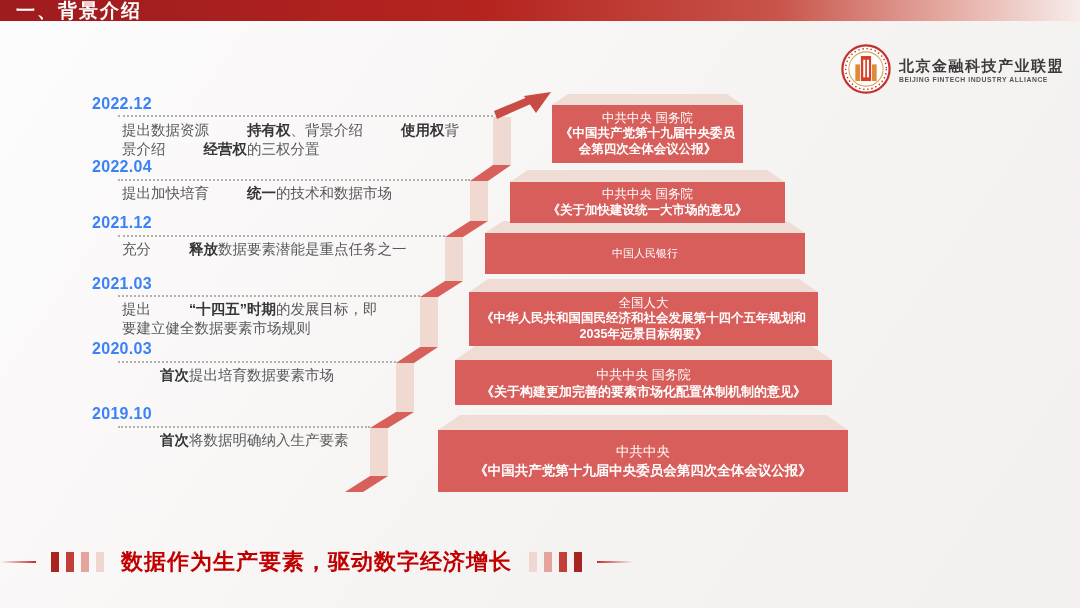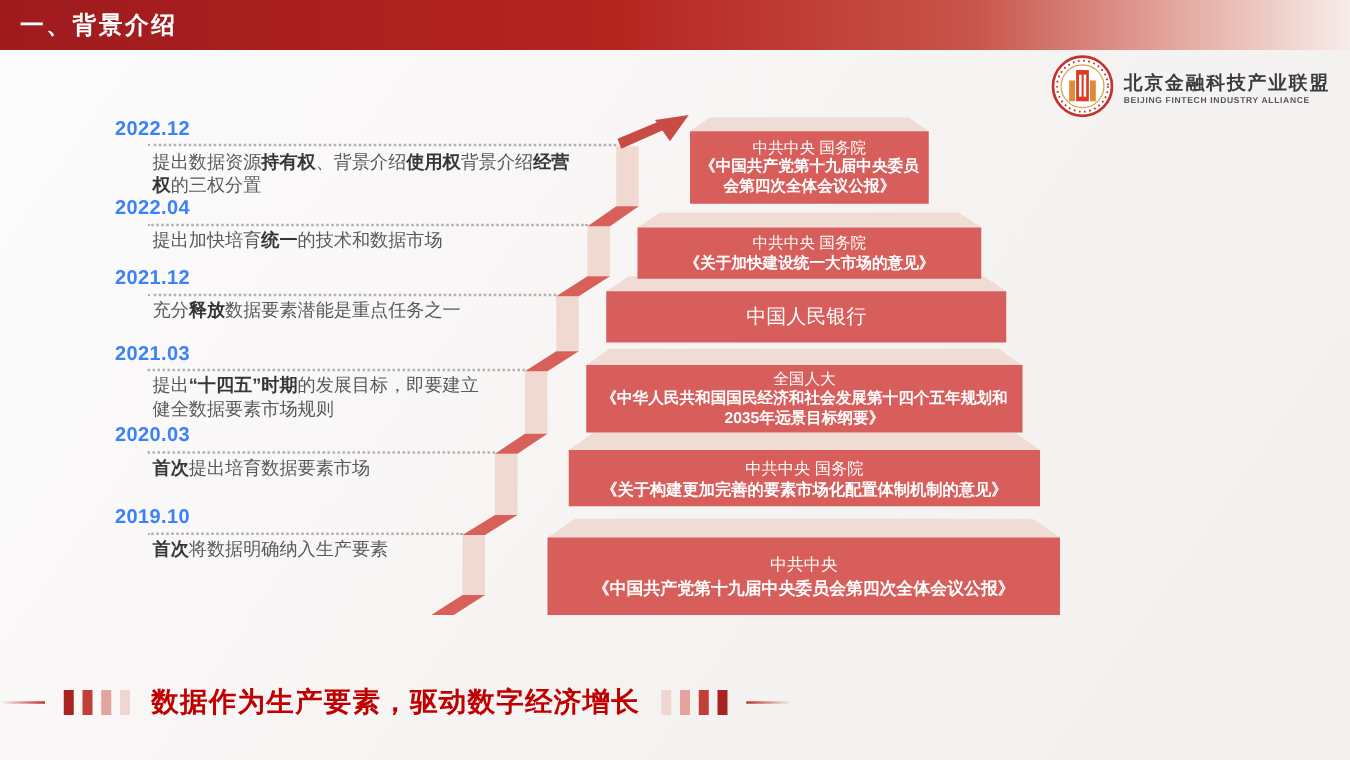--- a/index.html
+++ b/index.html
@@ -3,21 +3,21 @@
 <meta charset="utf-8">
 <style>
   html,body{margin:0;padding:0;}
   body{
     width:1080px;height:608px;position:relative;overflow:hidden;
     font-family:"Liberation Sans","DejaVu Sans",sans-serif;
     background:linear-gradient(125deg,#fdfcfc 0%,#f6f4f3 55%,#f2efee 100%);
   }
   
   .banner{
-    position:absolute;top:0;left:0;width:100%;height:40px;z-index:5;
+    position:absolute;top:0;left:0;width:100%;height:21px;z-index:5;
     background:linear-gradient(to right,#9e1b1e 0%,#b5241f 45%,#c8544a 72%,#e8b7af 90%,#f7ece9 100%);
     display:flex;align-items:center;
   }
   .banner-title{color:#fff;font-size:19px;font-weight:700;padding-left:16px;letter-spacing:2px;}
   
   .logo{position:absolute;top:44px;right:16px;z-index:5;display:flex;align-items:center;gap:8px;}
   .logo-text .cn{font-size:15px;font-weight:700;color:#3c3c3c;letter-spacing:1.5px;line-height:18px;}
   .logo-text .en{font-size:6.8px;font-weight:700;color:#555;letter-spacing:.55px;line-height:10px;}
   
   .stairs-svg{position:absolute;left:0;top:0;z-index:1;}
@@ -25,29 +25,29 @@
   .blk{
     position:absolute;z-index:2;background:#d85e5b;color:#fff;text-align:center;
     display:flex;flex-direction:column;justify-content:center;line-height:15.5px;
     box-sizing:border-box;padding:2px 6px;
   }
   .blk .org{font-weight:400;}
   .blk .ttl{font-weight:700;}
   .blk .gold{color:#ffd24d;}
   .blk1{left:552px;top:105px;width:191px;height:58px;font-size:12.5px;}
   .blk2{left:510px;top:182px;width:275px;height:41px;font-size:12.5px;}
-  .blk3{left:485px;top:233px;width:320px;height:41px;font-size:16px;}
+  .blk3{left:485px;top:233px;width:320px;height:41px;font-size:11px;}
   .blk4{left:469px;top:292px;width:349px;height:54px;font-size:12.5px;}
   .blk5{left:455px;top:360px;width:377px;height:45px;font-size:13px;line-height:17px;}
   .blk6{left:438px;top:430px;width:410px;height:62px;font-size:13.5px;line-height:19px;}
   
   .tl-date{position:absolute;z-index:3;left:92px;font-size:16px;font-weight:700;color:#3b82f6;letter-spacing:.3px;}
   .tl-line{position:absolute;z-index:3;left:118px;border-top:2px dotted #b3b0ae;height:0;}
   .tl-desc{position:absolute;z-index:3;left:122px;font-size:14.5px;color:#595959;line-height:19px;}
-  .tl-desc .b{font-weight:700;color:#363636;}
+  .tl-desc .b{font-weight:700;color:#363636;margin-left:38px;}
   .d1{top:95px;}  .l1{top:115px;width:375px;} .p1{top:121px;width:345px;}
   .d2{top:158px;} .l2{top:179px;width:352px;} .p2{top:184px;}
   .d3{top:214px;} .l3{top:235px;width:327px;} .p3{top:240px;}
   .d4{top:275px;} .l4{top:295px;width:302px;} .p4{top:300px;width:268px;}
   .d5{top:340px;} .l5{top:361px;width:278px;} .p5{top:366px;}
   .d6{top:405px;} .l6{top:426px;width:252px;} .p6{top:431px;}
   
   .footer{position:absolute;left:0;top:540px;width:100%;height:44px;z-index:4;
     display:flex;align-items:center;gap:7px;}
   .tagline{font-size:22px;font-weight:700;color:#c00000;letter-spacing:1px;margin:0 10px;}

